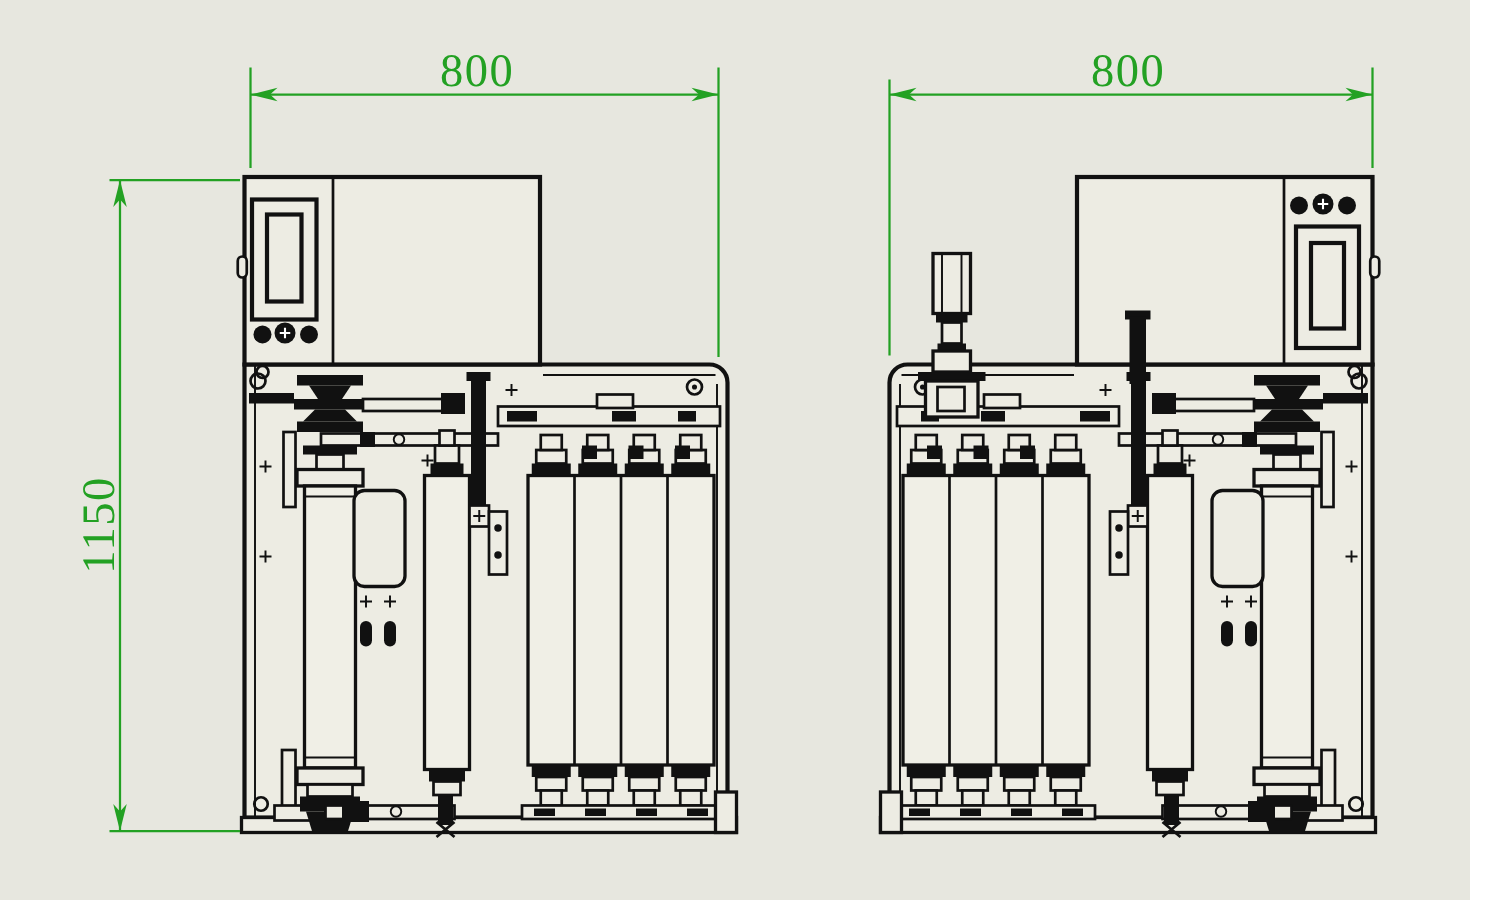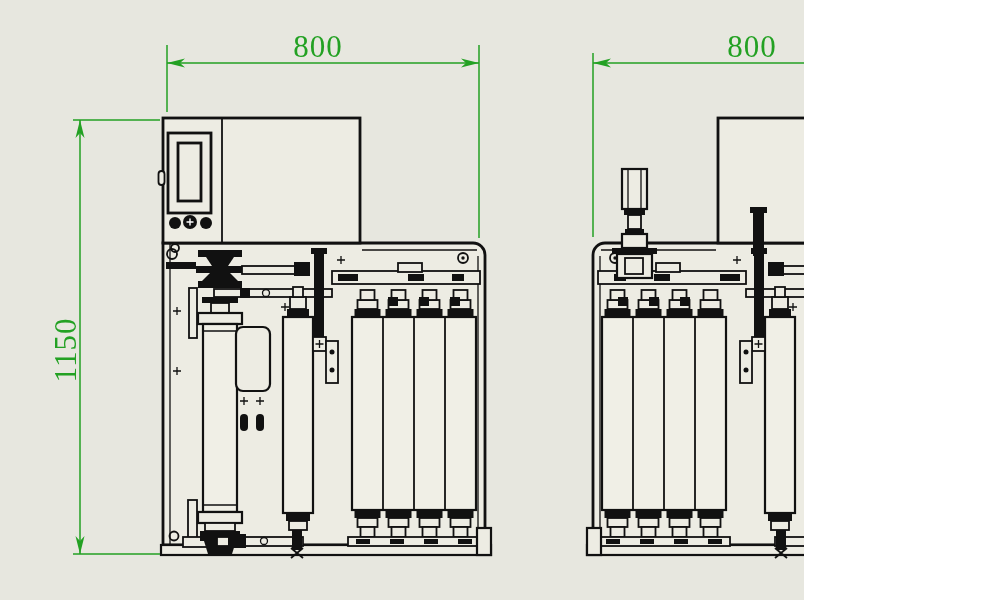--- a/index.html
+++ b/index.html
@@ -5,21 +5,21 @@
   :root{
     --c-bg:#e7e7df;
     --c-line:#111111;
     --c-dim:#23a123;
     --c-machine:#edece3;
     --c-column:#f0efe6;
   }
   html,body{margin:0;padding:0;}
   body{font-family:"Liberation Sans",sans-serif;}
   .stage{
-    position:relative;width:804px;height:600px;overflow:hidden;
+    position:relative;width:980px;height:600px;overflow:hidden;
     background:radial-gradient(135% 125% at 50% 44%, var(--c-bg) 0 58%, #e0e0d7 84%, #d3d3c9 100%);
   }
   svg{position:absolute;left:0;top:0;}
   .ln{stroke:var(--c-line);fill:none;}
   .lnf{stroke:var(--c-line);fill:var(--c-machine);}
   .col{stroke:var(--c-line);fill:var(--c-column);}
   .blk{fill:var(--c-line);stroke:none;}
   .w3{stroke-width:2.8;} .w25{stroke-width:2.2;} .w2{stroke-width:1.8;} .w15{stroke-width:1.3;}
   .dim{stroke:var(--c-dim);stroke-width:1.5;fill:none;}
   .dimf{fill:var(--c-dim);stroke:none;}

